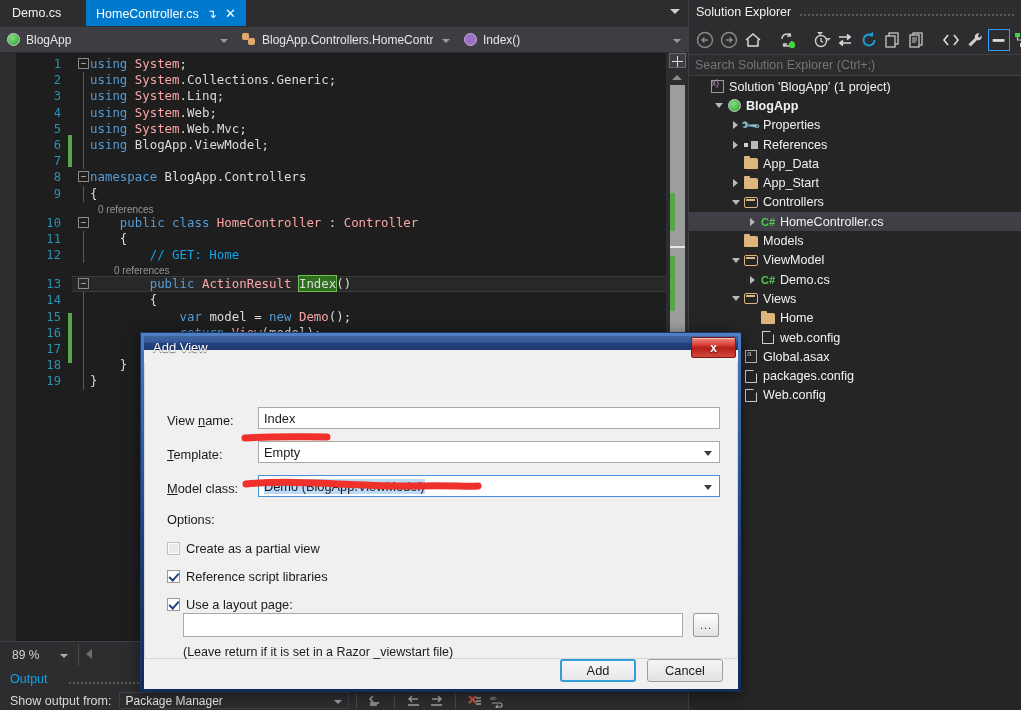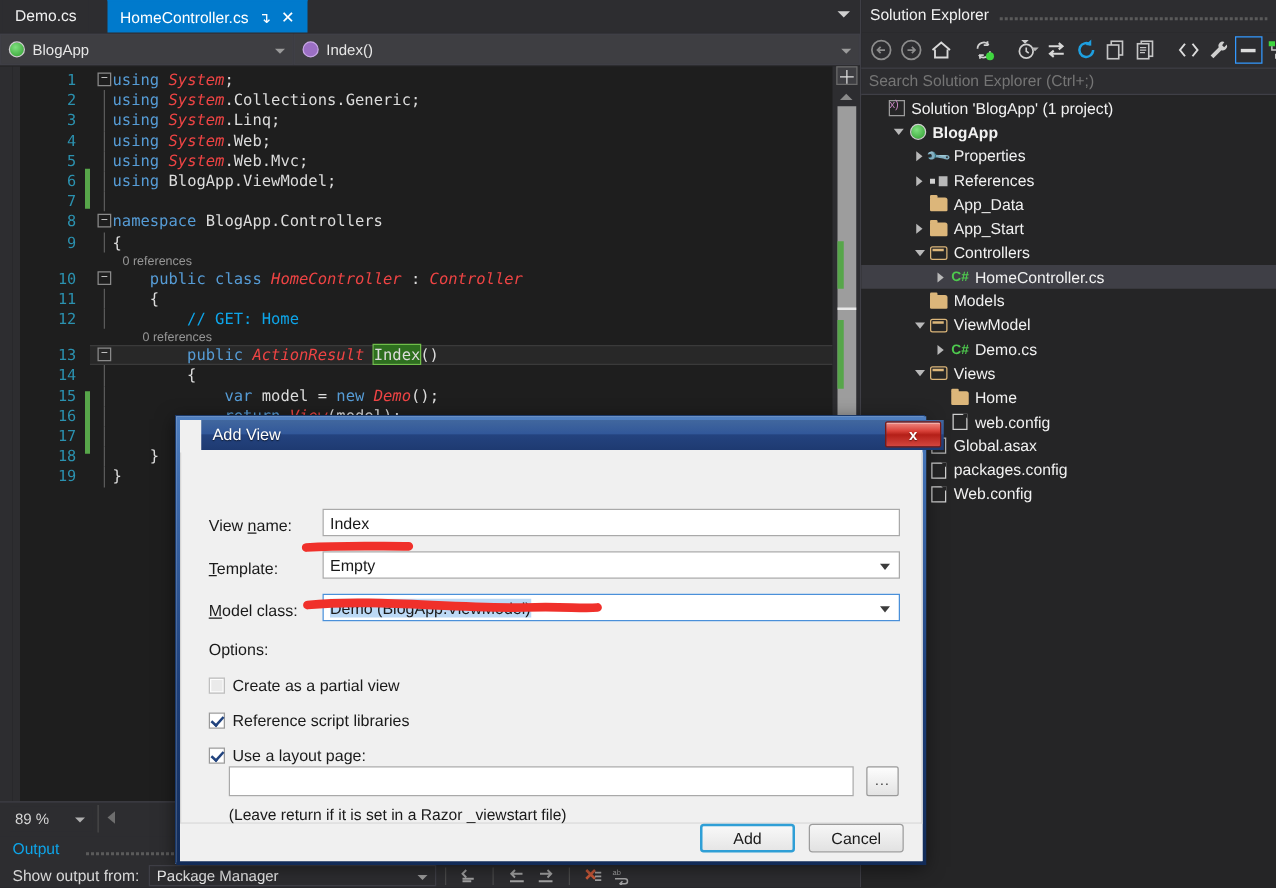--- a/index.html
+++ b/index.html
@@ -114,21 +114,21 @@
     position: absolute; left: 78px; width: 11px; height: 11px; top: 2px;
     border: 1px solid #8a8a8a; color: #c8c8c8; font-size: 9px;
     line-height: 9px; text-align: center; font-family: "DejaVu Sans Mono", monospace;
   }
   .vline { position: absolute; left: 83px; top: 0; width: 1px; height: 16.2px; background: #5a5a5a; }
   .txt { position: absolute; left: 90px; color: #dcdcdc; }
   .row-hi { position: absolute; left: 72px; right: 22px; height: 16.2px; background: #282828; border-top: 1px solid #3a3a3a; border-bottom: 1px solid #3a3a3a; }
   .refline { position: absolute; left: 90px; color: #969696; font-family: "Liberation Sans", sans-serif; font-size: 10px; }
 
   .kw  { color: #569cd6; }
-  .ty  { color: #ef4444; font-style: italic; }
+  .ty  { color: #fca5a5; }
   .cm  { color: #0ea5e9; }
   .id  { color: #dcdcdc; }
   .sel-green { background: #2e6f1f; color: #dcdcdc; outline: 1px solid #6fbf4a; }
 
   
   #vscroll {
     position: absolute; right: 0; top: 53px; width: 22px; height: 588px; background: #2d2d30;
   }
   #split-btn {
     position: absolute; left: 3px; top: 0px; width: 17px; height: 15px;
@@ -297,21 +297,21 @@
   }
   #dlg-frame {
     position: absolute; left: 0; top: 0; width: 600px; height: 359px;
     border: 3px solid transparent;
     background:
       linear-gradient(#f0f0f0,#f0f0f0) padding-box,
       linear-gradient(180deg,#4f7fc0 0%, #3f6db0 14%, #1d3f7a 60%, #122b57 100%) border-box;
     box-sizing: border-box;
   }
   #dlg-titlebar {
-    position: absolute; left: 20px; top: 3px; width: 594px; height: 24px;
+    position: absolute; left: 3px; top: 3px; width: 594px; height: 14px;
     background: linear-gradient(180deg,#41679e 0%, #32589a 45%, #24437f 50%, #1e3a71 100%);
   }
   #dlg-title {
     position: absolute; left: 9px; top: 4px; font-size: 13px; color: #ffffff;
     text-shadow: 0 1px 1px rgba(0,0,0,.6);
   }
   #dlg-close {
     position: absolute; right: 2px; top: 1px; width: 45px; height: 21px;
     border: 1px solid #7b1a14; border-radius: 2px;
     background: linear-gradient(180deg,#f08b84 0%, #d9423a 35%, #b41f18 52%, #d4473f 100%);
@@ -405,20 +405,25 @@
         <span class="pin">↴</span>
         <span class="close">✕</span>
       </div>
       <div id="tab-list-arrow"></div>
     </div>
 
     <div id="nav-bar">
       <div class="nav-combo" id="nav-project">
         <span class="ico-proj"></span>
         <span class="nav-text">BlogApp</span>
+        <span class="nav-arrow"></span>
+      </div>
+      <div class="nav-combo" id="nav-type">
+        <span class="ico-type"></span>
+        <span class="nav-text">BlogApp.Controllers.HomeContr</span>
         <span class="nav-arrow"></span>
       </div>
       <div class="nav-combo" id="nav-member">
         <span class="ico-method"></span>
         <span class="nav-text">Index()</span>
         <span class="nav-arrow"></span>
       </div>
     </div>
 
     <div id="code-area">

